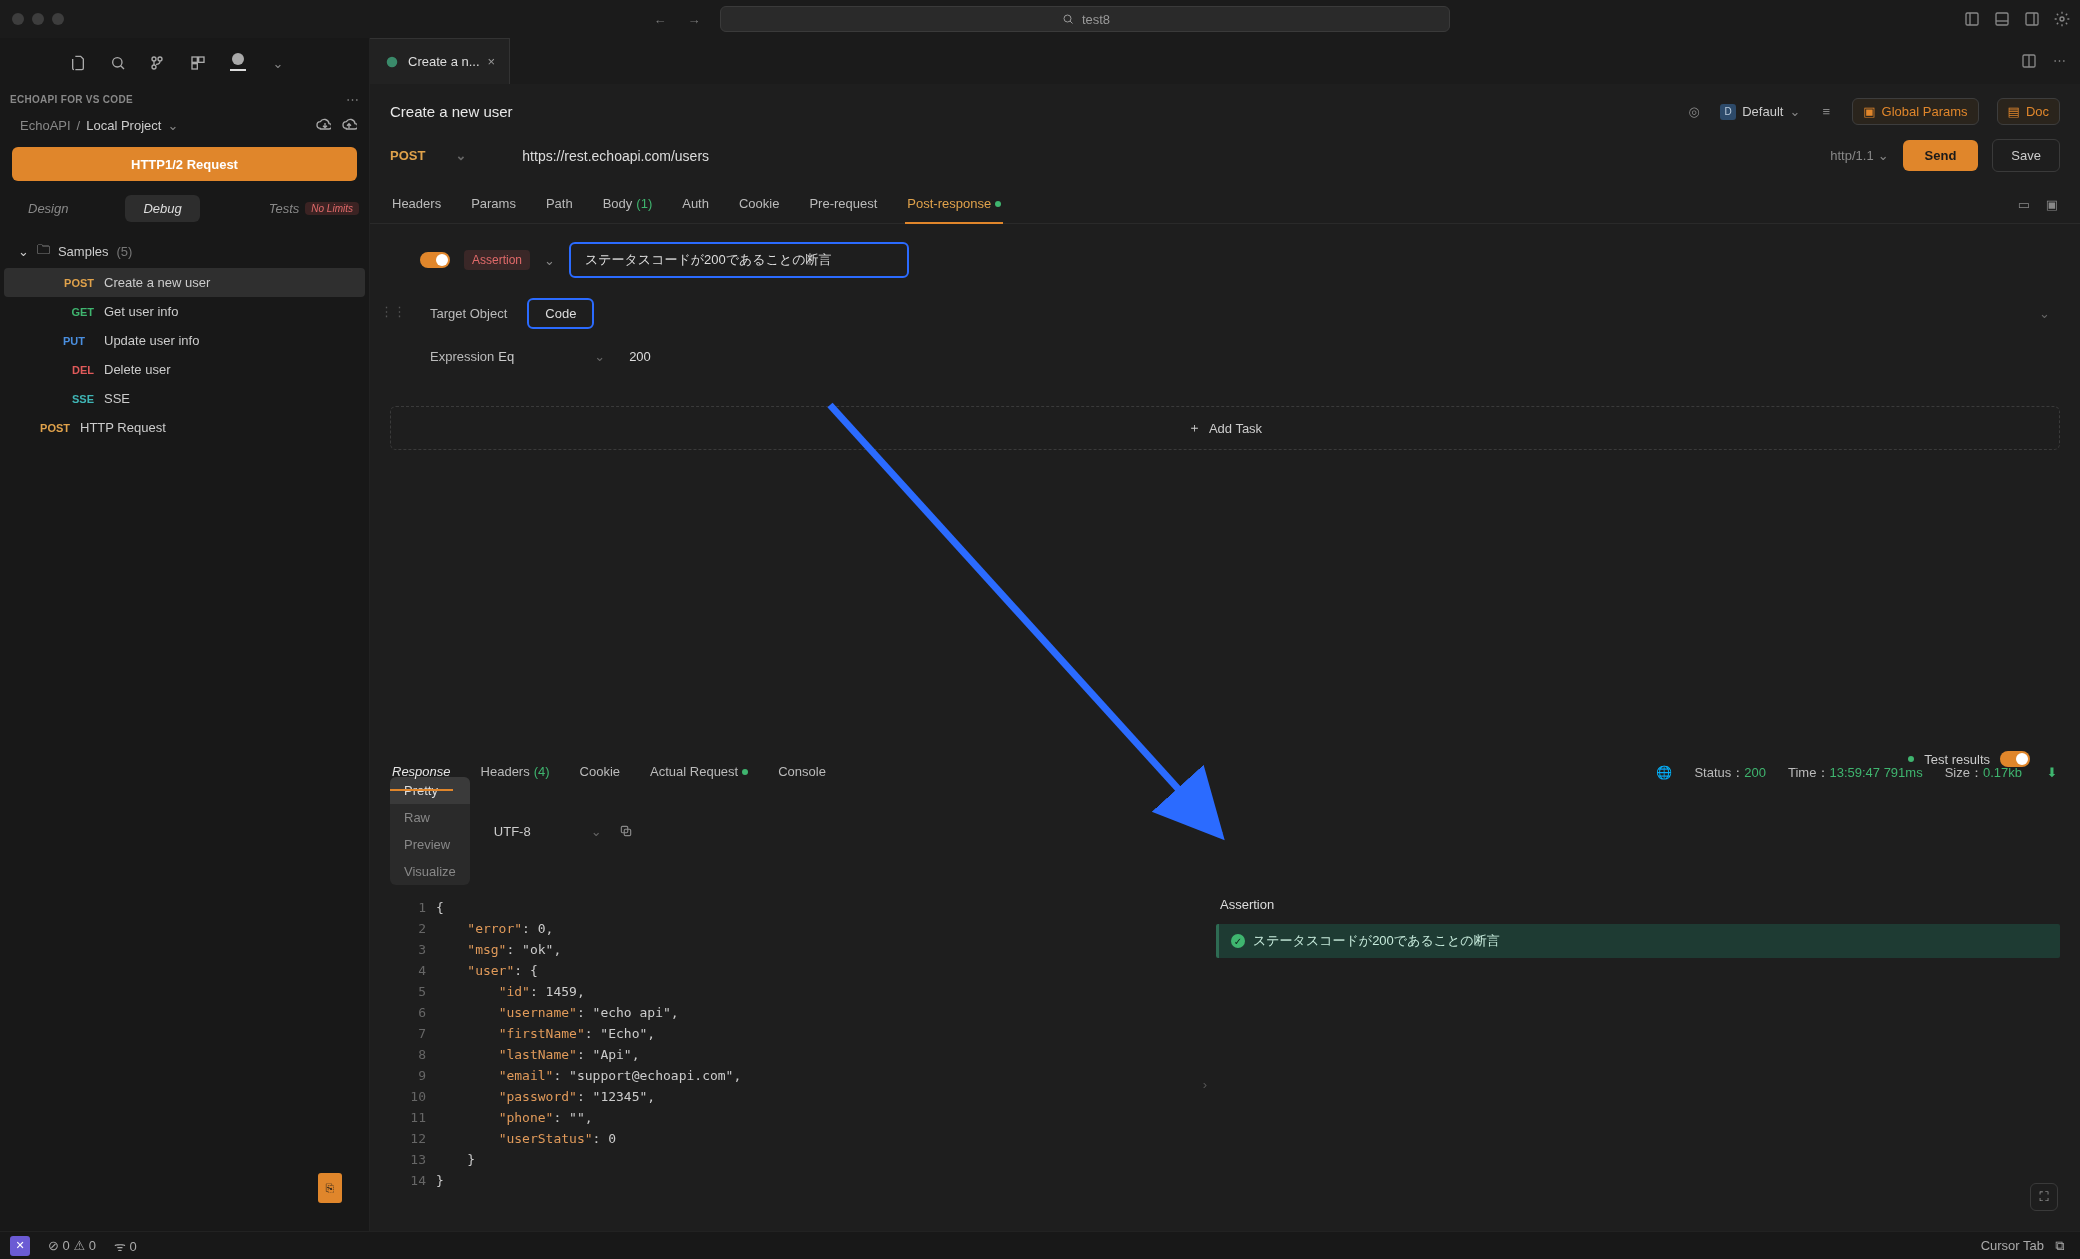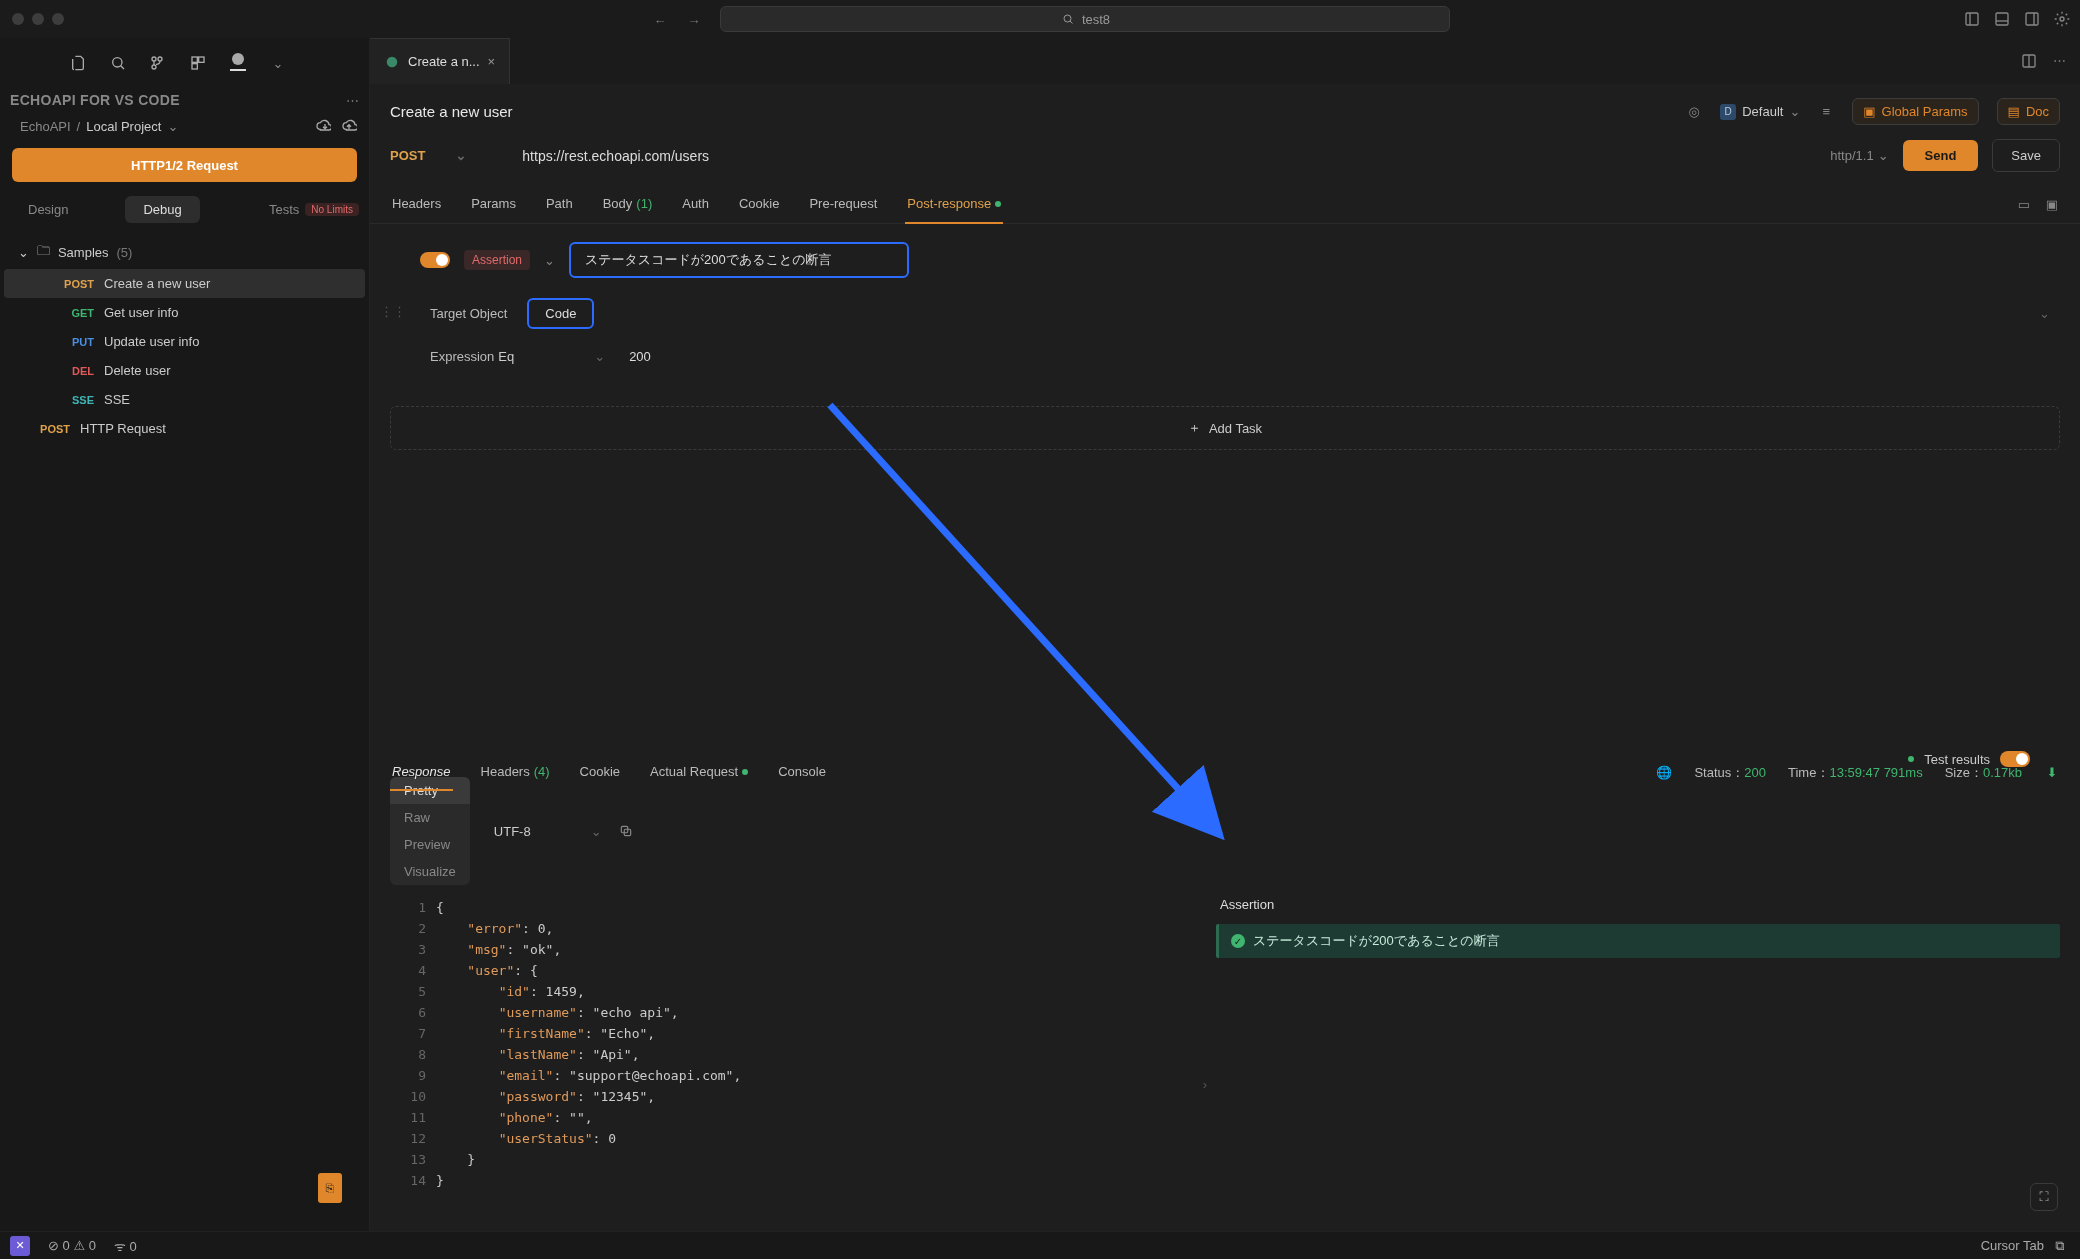--- a/index.html
+++ b/index.html
@@ -17,42 +17,42 @@
 
 
 .body { flex: 1; display: flex; min-height: 0; }
 
 
 .sidebar { width: 370px; background: #181818; display: flex; flex-direction: column; border-right: 1px solid #222; }
 .side-top { height: 50px; display: flex; align-items: center; justify-content: space-between; padding: 0 10px; }
 .side-top-left { display: flex; gap: 24px; color: #aaa; padding-left: 60px;}
 .side-top-left .sep-chev { color: #888; }
 .side-header { padding: 4px 10px 6px; display: flex; align-items: center; justify-content: space-between; }
-.side-header-title { font-size: 14px; letter-spacing: .3px; color: #888; font-weight: 600; }
+.side-header-title { font-size: 10px; letter-spacing: .3px; color: #888; font-weight: 600; }
 .side-header-icons { display: flex; gap: 10px; color: #aaa; }
 .side-path { padding: 4px 12px 10px 20px; display: flex; align-items: center; gap: 6px; color: #ccc; }
 .side-path .muted { color: #888; }
 .big-btn { margin: 4px 12px 10px; background: #e0862b; color: #fff; border-radius: 6px; height: 34px; display: flex; align-items: center; justify-content: center; font-weight: 600; font-size: 13px; }
-.side-subtabs { display: flex; gap: 4px; padding: 4px 10px 10px; align-items: center; }
+.side-subtabs { display: flex; gap: 4px; padding: 4px 10px 10px; align-items: center; font-style: italic; }
 .subtab { padding: 6px 18px; border-radius: 6px; color: #888; }
 .subtab.active { background: #2d2d2d; color: #ddd; margin-left: 35px; }
 .subtab-tests { display: flex; align-items: center; gap: 6px; margin-left: auto; color: #888; }
 .pill-nolimit { background: #3b2323; color: #e06a6a; padding: 1px 6px; border-radius: 4px; font-size: 10px; text-align: center; }
 .side-filter { display: flex; align-items: center; gap: 8px; padding: 6px 12px 10px; color: #777; }
 .side-filter input { background: transparent; border: none; color: #ccc; flex: 1; outline: none; font-size: 13px; }
 .side-filter .right-icons { display: flex; gap: 10px; }
 .tree { padding: 2px 4px; }
 .tree-folder { display: flex; align-items: center; gap: 8px; padding: 6px 14px; color: #ccc; }
 .tree-folder .count { color: #777; }
 .tree-item { display: flex; align-items: center; gap: 10px; padding: 7px 14px 7px 50px; color: #ccc; border-radius: 4px; }
 .tree-item.selected { background: #2f2f2f; }
 .method { width: 40px; text-align: right; font-size: 11px; font-weight: 700; }
 .m-post { color: #e0a24b; }
 .m-get  { color: #3fb56f; }
-.m-put  { color: #4a8fe0; }
+.m-put  { color: #4a8fe0; text-align: center; }
 .m-del  { color: #e05a5a; }
 .m-sse  { color: #3fb5b5; }
 .tree-top { padding-left: 26px; }
 
 
 .main { flex: 1; display: flex; flex-direction: column; min-width: 0; }
 .tabs { height: 46px; background: #1b1b1b; display: flex; align-items: center; }
 .tab { height: 100%; display: flex; align-items: center; gap: 8px; padding: 0 14px; background: #222; border-top: 1px solid #333; border-right: 1px solid #333; color: #ddd; }
 .tab .x { color: #999; }
 .tab-spacer { flex: 1; }

